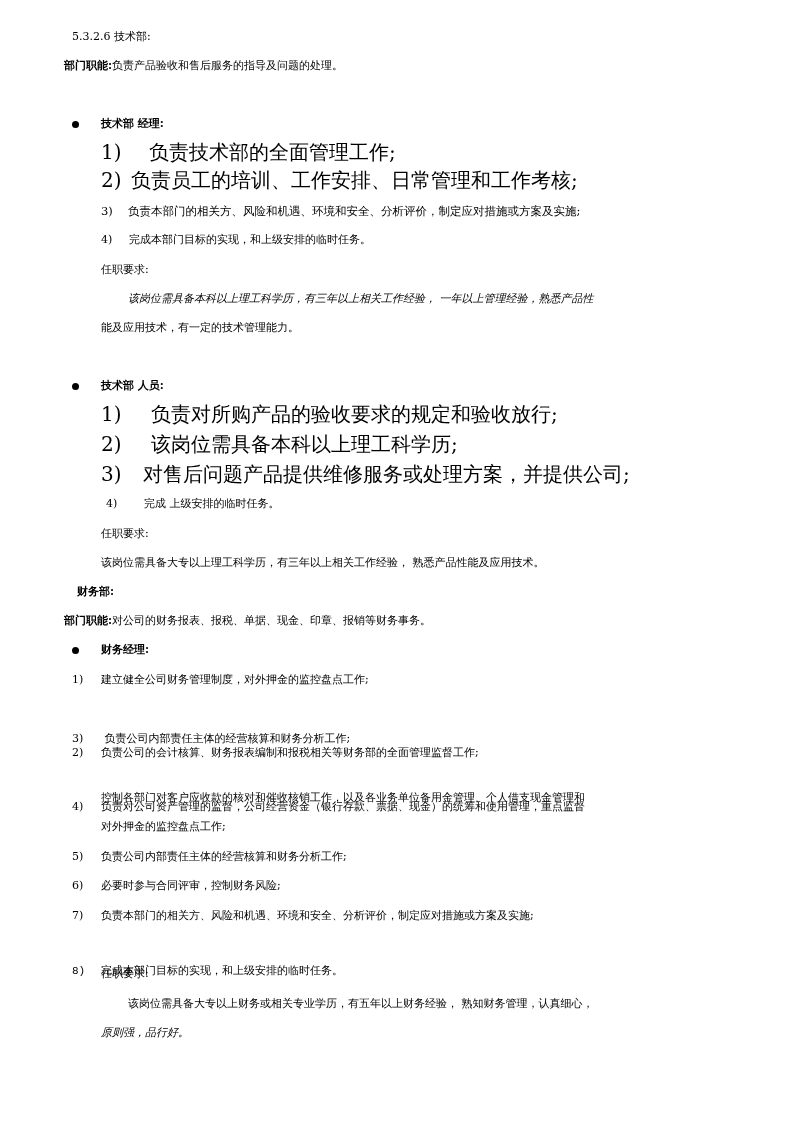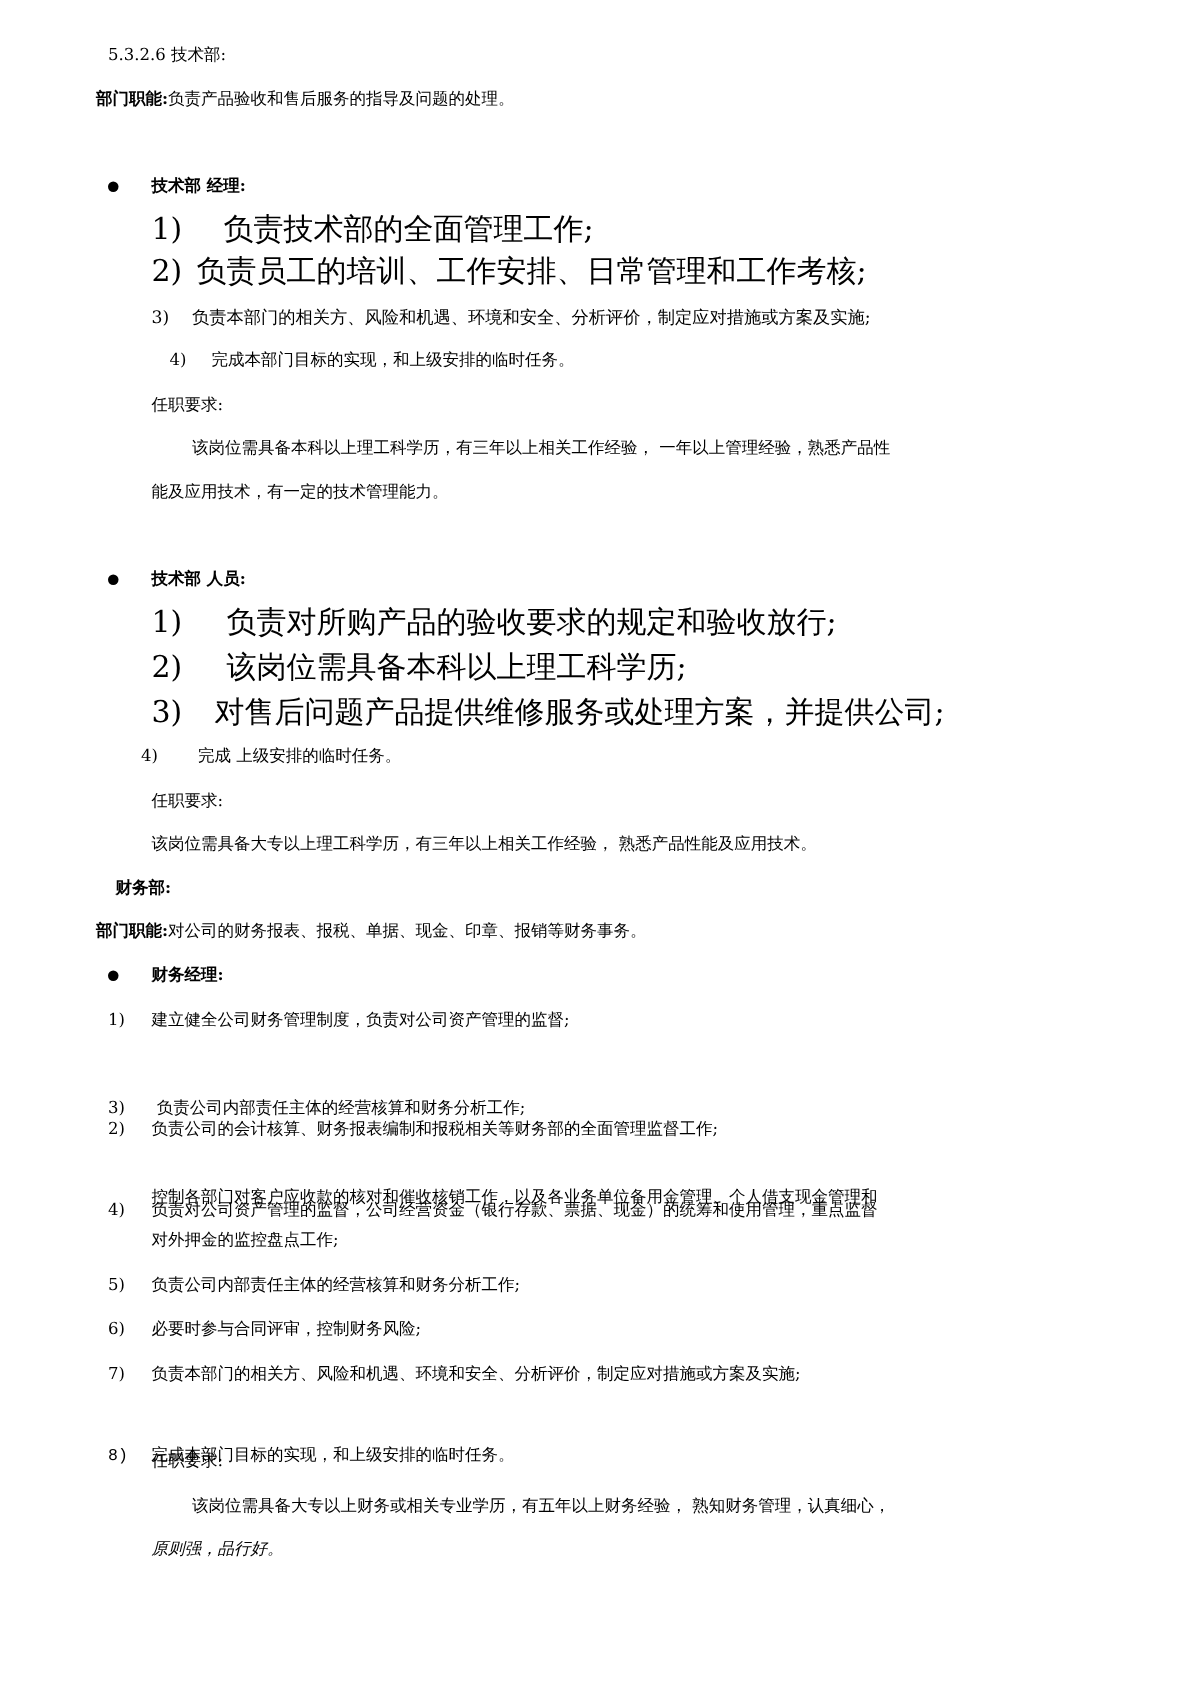--- a/index.html
+++ b/index.html
@@ -30,58 +30,58 @@
 
 <div class="line big" style="left:101px; top:144px;">
   <span class="num" style="width:48px;">1)</span><span>负责技术部的全面管理工作;</span>
 </div>
 <div class="line big" style="left:101px; top:172px;">
   <span class="num" style="width:30px;">2)</span><span>负责员工的培训、工作安排、日常管理和工作考核;</span>
 </div>
 <div class="line" style="left:101px; top:203px; font-size:11.5px;">
   <span class="num" style="width:27px;">3)</span><span>负责本部门的相关方、风险和机遇、环境和安全、分析评价，制定应对措施或方案及实施;</span>
 </div>
-<div class="line" style="left:101px; top:232px;margin-left:12px;">
+<div class="line" style="left:101px; top:232px;">
   <span class="num" style="width:28px;">4)</span><span>完成本部门目标的实现，和上级安排的临时任务。</span>
 </div>
 
 <div class="line" style="left:101px; top:262px;">任职要求:</div>
-<div class="line" style="left:128px; top:291px;">该岗位需具备本科以上理工科学历，有三年以上相关工作经验，  一年以上管理经验，熟悉产品性</div>
+<div class="line" style="left:128px; top:291px;font-style:italic;">该岗位需具备本科以上理工科学历，有三年以上相关工作经验，  一年以上管理经验，熟悉产品性</div>
 <div class="line" style="left:101px; top:320px;">能及应用技术，有一定的技术管理能力。</div>
 
 <div class="bullet" style="left:72px; top:383px;"></div>
 <div class="line bold" style="left:101px; top:378px;">技术部 人员:</div>
 
 <div class="line big" style="left:101px; top:406px;">
   <span class="num" style="width:50px;">1)</span><span>负责对所购产品的验收要求的规定和验收放行;</span>
 </div>
 <div class="line big" style="left:101px; top:436px;">
   <span class="num" style="width:50px;">2)</span><span>该岗位需具备本科以上理工科学历;</span>
 </div>
 <div class="line big" style="left:101px; top:466px;">
   <span class="num" style="width:42px;">3)</span><span>对售后问题产品提供维修服务或处理方案，并提供公司;</span>
 </div>
-<div class="line" style="left:94px; top:496px;">
+<div class="line" style="left:106px; top:496px;">
   <span class="num" style="width:38px;">4)</span><span>完成 上级安排的临时任务。</span>
 </div>
 
 <div class="line" style="left:101px; top:526px;">任职要求:</div>
 <div class="line" style="left:101px; top:555px;">该岗位需具备大专以上理工科学历，有三年以上相关工作经验，  熟悉产品性能及应用技术。</div>
 
 <div class="line bold" style="left:77px; top:584px;">财务部:</div>
 
 <div class="line" style="left:64px; top:613px;">
   <span class="bold">部门职能:</span><span>对公司的财务报表、报税、单据、现金、印章、报销等财务事务。</span>
 </div>
 
 <div class="bullet" style="left:72px; top:647px;"></div>
 <div class="line bold" style="left:101px; top:642px;">财务经理:</div>
 
 <div class="line" style="left:72px; top:672px;">
-  <span class="num" style="width:29px;">1)</span><span>建立健全公司财务管理制度，负责对公司资产管理的监督;</span>
+  <span class="num" style="width:29px;">1)</span><span>建立健全公司财务管理制度，对外押金的监控盘点工作;</span>
 </div>
 <div class="line" style="left:72px; top:701px;margin-top:44px;">
   <span class="num" style="width:29px;">2)</span><span>负责公司的会计核算、财务报表编制和报税相关等财务部的全面管理监督工作;</span>
 </div>
 <div class="line" style="left:72px; top:731px;">
   <span class="num" style="width:29px;">3)</span><span style="white-space:pre;"> 负责公司内部责任主体的经营核算和财务分析工作;</span>
 </div>
 <div class="line" style="left:72px; top:799px;">
   <span class="num" style="width:29px;">4)</span><span>负责对公司资产管理的监督，公司经营资金（银行存款、票据、现金）的统筹和使用管理，重点监督</span>
 </div>

